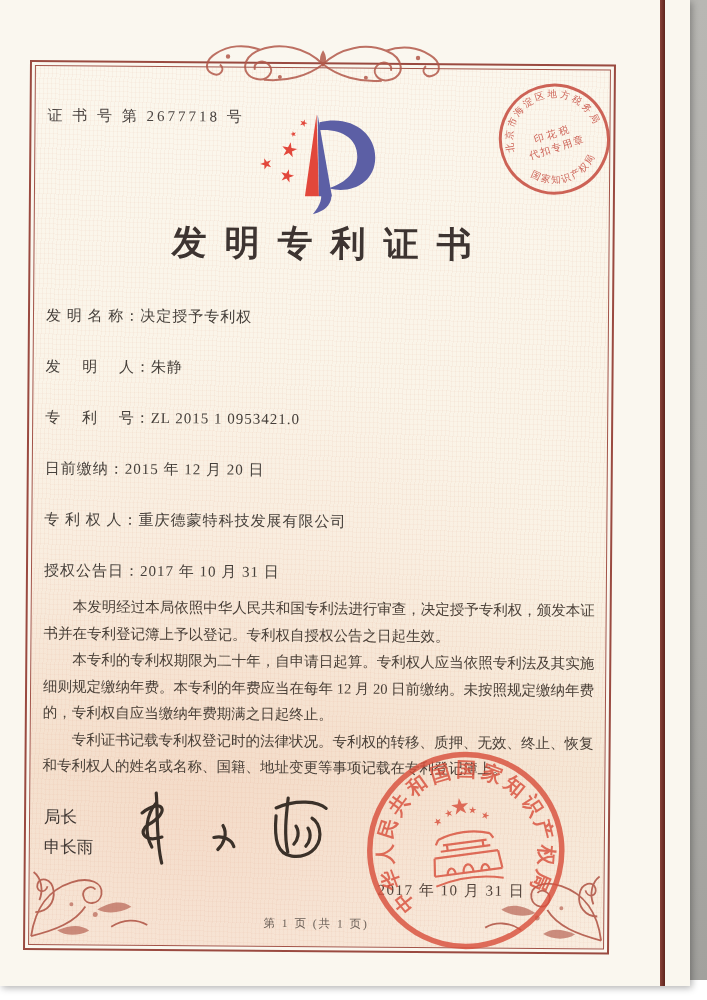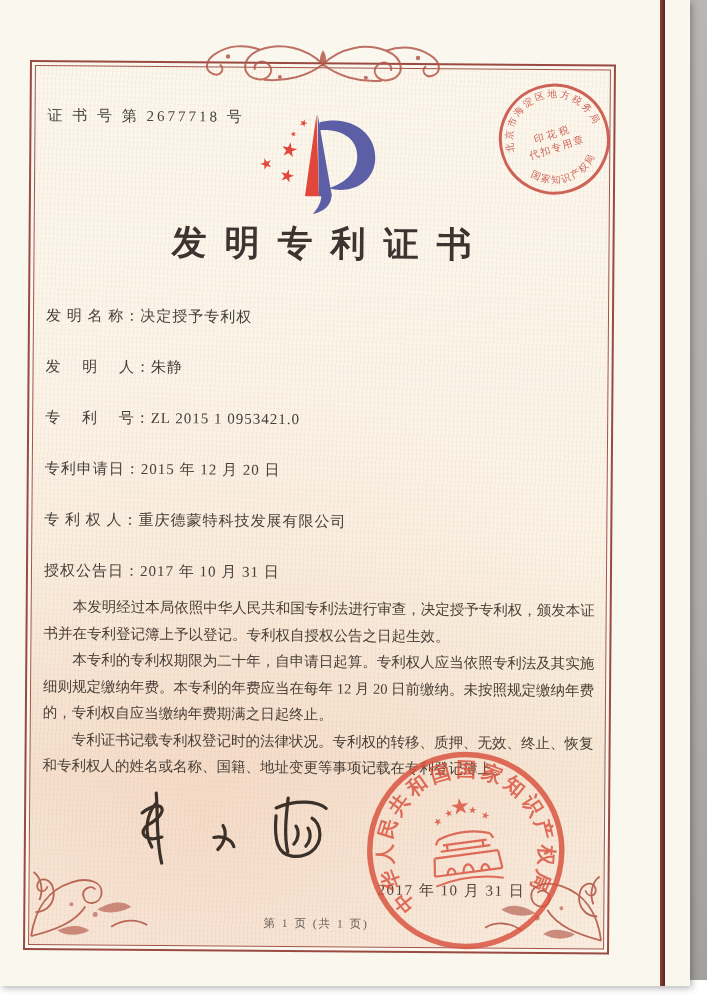--- a/index.html
+++ b/index.html
@@ -112,36 +112,40 @@
         <div class="field-row">
           <span class="lab">发 明 名 称：</span><span class="val">决定授予专利权</span>
         </div>
         <div class="field-row">
           <span class="lab">发　 明　 人：</span><span class="val">朱静</span>
         </div>
         <div class="field-row">
           <span class="lab">专　 利　 号：</span><span class="val">ZL 2015 1 0953421.0</span>
         </div>
         <div class="field-row">
-          <span class="lab">专利申请日：</span><span class="val">2015 年 12 月 20 日</span>
+          <span class="lab">日前缴纳：</span><span class="val">2015 年 12 月 20 日</span>
         </div>
         <div class="field-row">
           <span class="lab">专 利 权 人：</span><span class="val">重庆德蒙特科技发展有限公司</span>
         </div>
         <div class="field-row">
           <span class="lab">授权公告日：</span><span class="val">2017 年 10 月 31 日</span>
         </div>
       </div>
 
       <div class="paras">
         <p>本发明经过本局依照中华人民共和国专利法进行审查，决定授予专利权，颁发本证书并在专利登记簿上予以登记。专利权自授权公告之日起生效。</p>
         <p>本专利的专利权期限为二十年，自申请日起算。专利权人应当依照专利法及其实施细则规定缴纳年费。本专利的年费应当在每年 12 月 20 日前缴纳。未按照规定缴纳年费的，专利权自应当缴纳年费期满之日起终止。</p>
         <p>专利证书记载专利权登记时的法律状况。专利权的转移、质押、无效、终止、恢复和专利权人的姓名或名称、国籍、地址变更等事项记载在专利登记簿上。</p>
       </div>
 
+      <div class="sig">
+        <div>局长</div>
+        <div>申长雨</div>
+      </div>
       <svg class="sig-hand" width="230" height="90" viewBox="0 0 230 90">
         <g fill="none" stroke="#3b3129" stroke-width="3.2" stroke-linecap="round" stroke-linejoin="round">
           <path d="M30,18 C20,30 18,48 26,62"></path>
           <path d="M16,28 C36,12 46,26 22,40 C12,46 18,58 36,52"></path>
           <path d="M30,8 C32,30 30,55 36,78"></path>
           <path d="M97,40 C102,48 98,58 92,64"></path>
           <path d="M88,52 C98,50 106,54 108,61"></path>
           <path d="M150,22 C170,13 192,15 200,22"></path>
           <path d="M162,12 C160,30 158,50 162,66"></path>
           <path d="M150,30 C148,55 152,68 166,70 C182,72 194,62 194,48 C194,40 190,34 186,32"></path>

